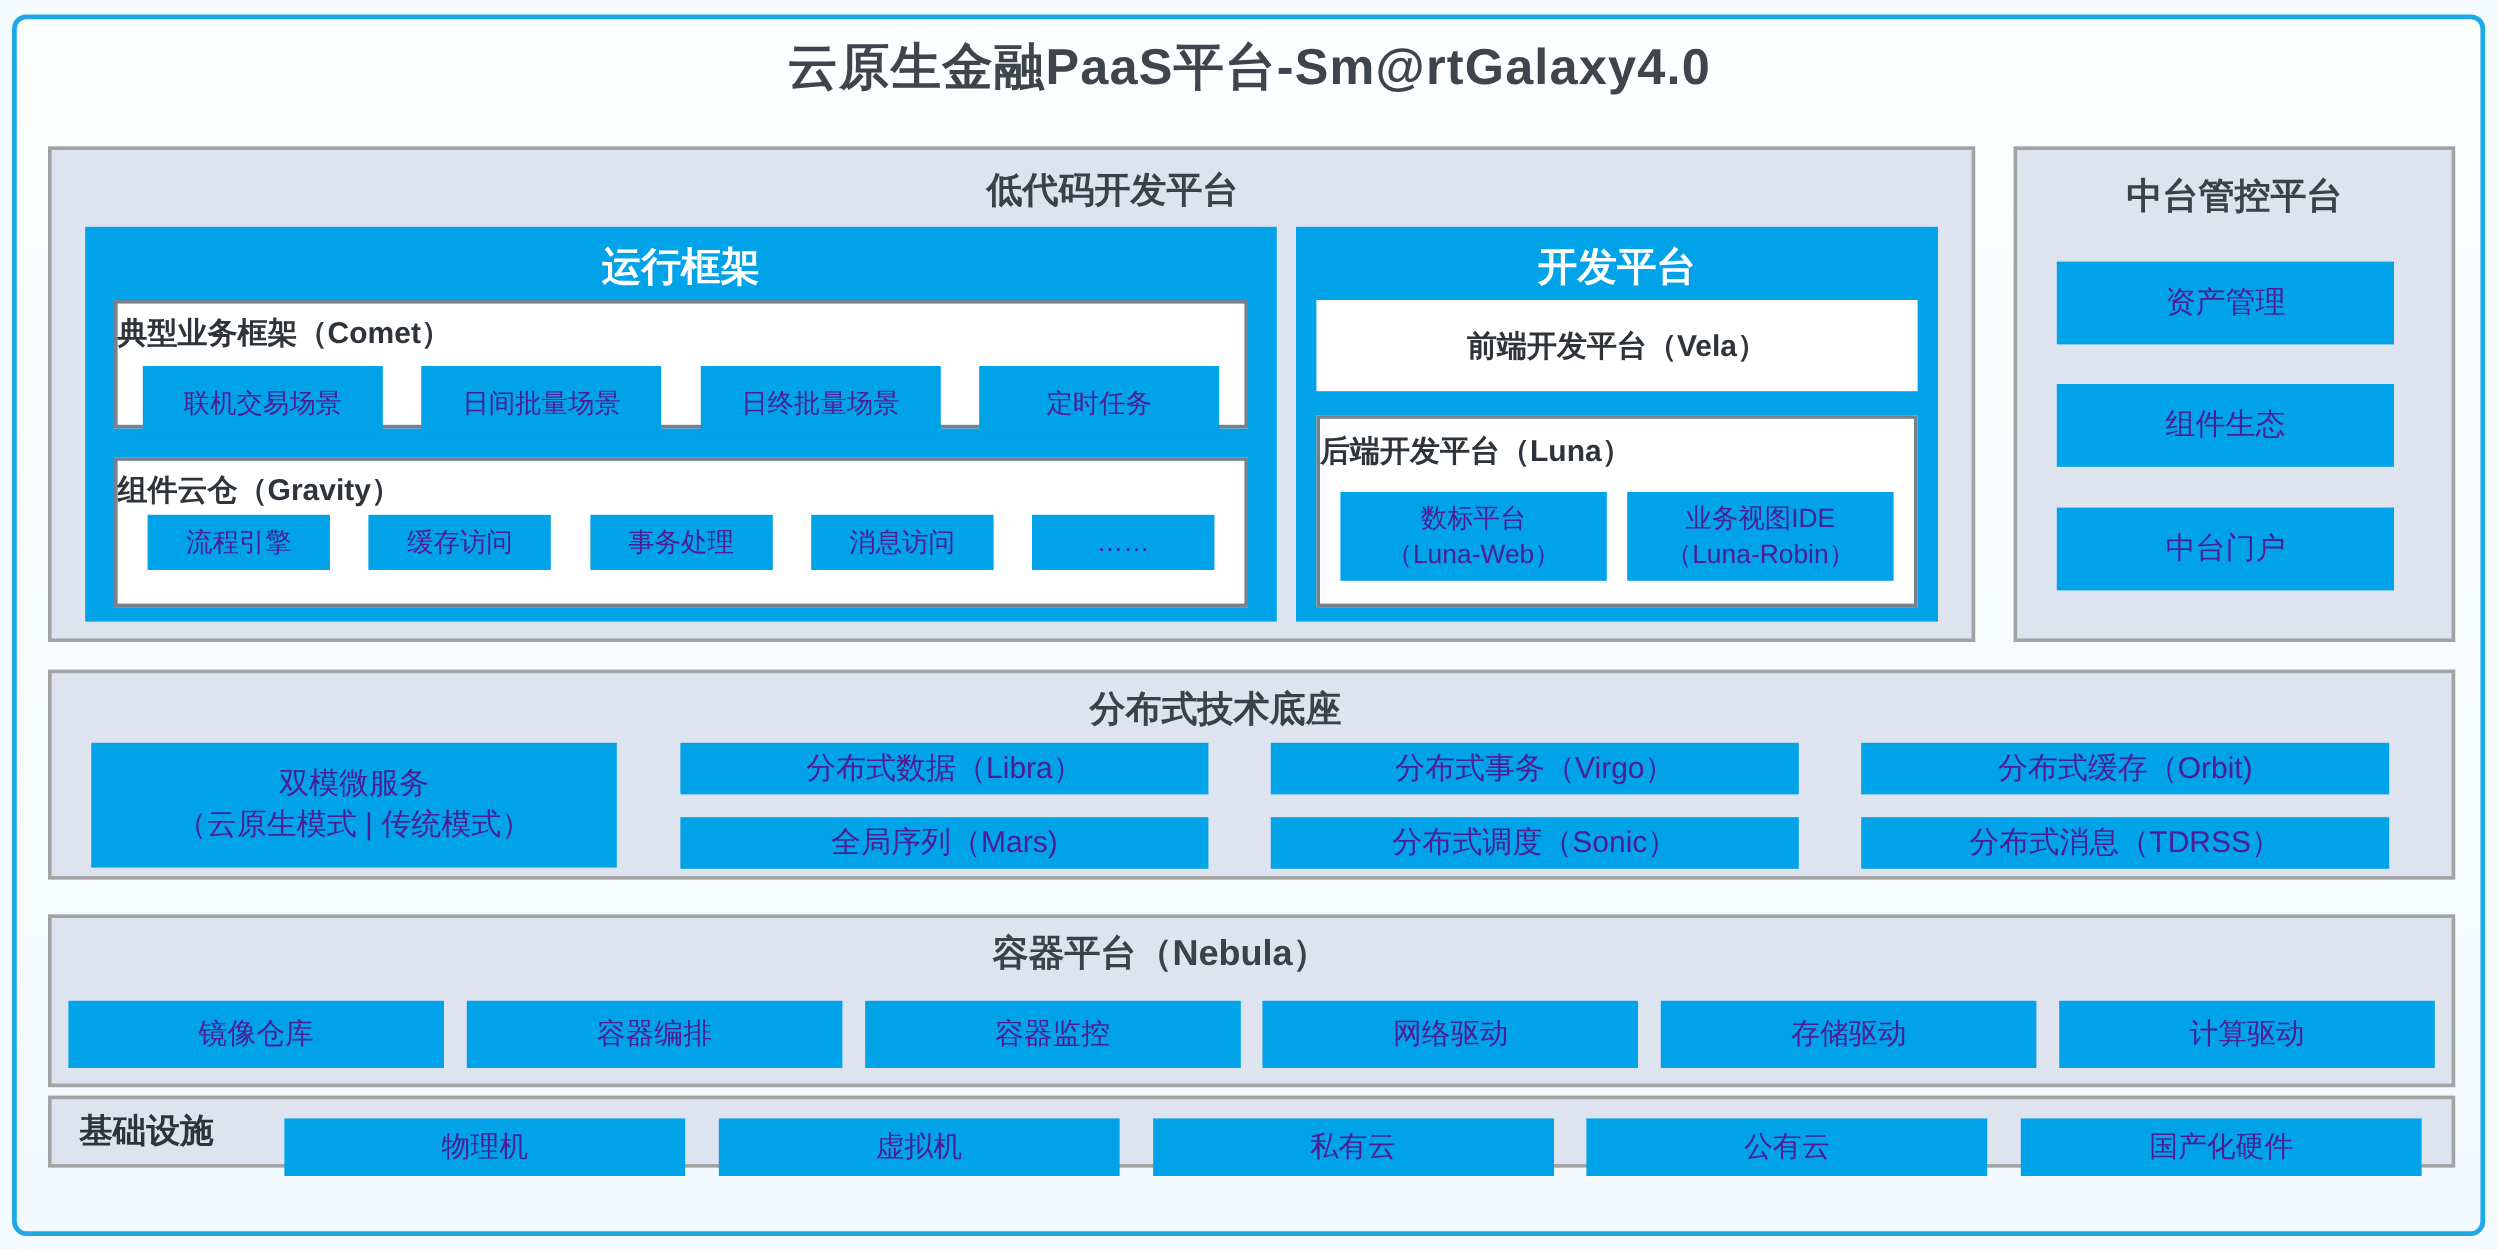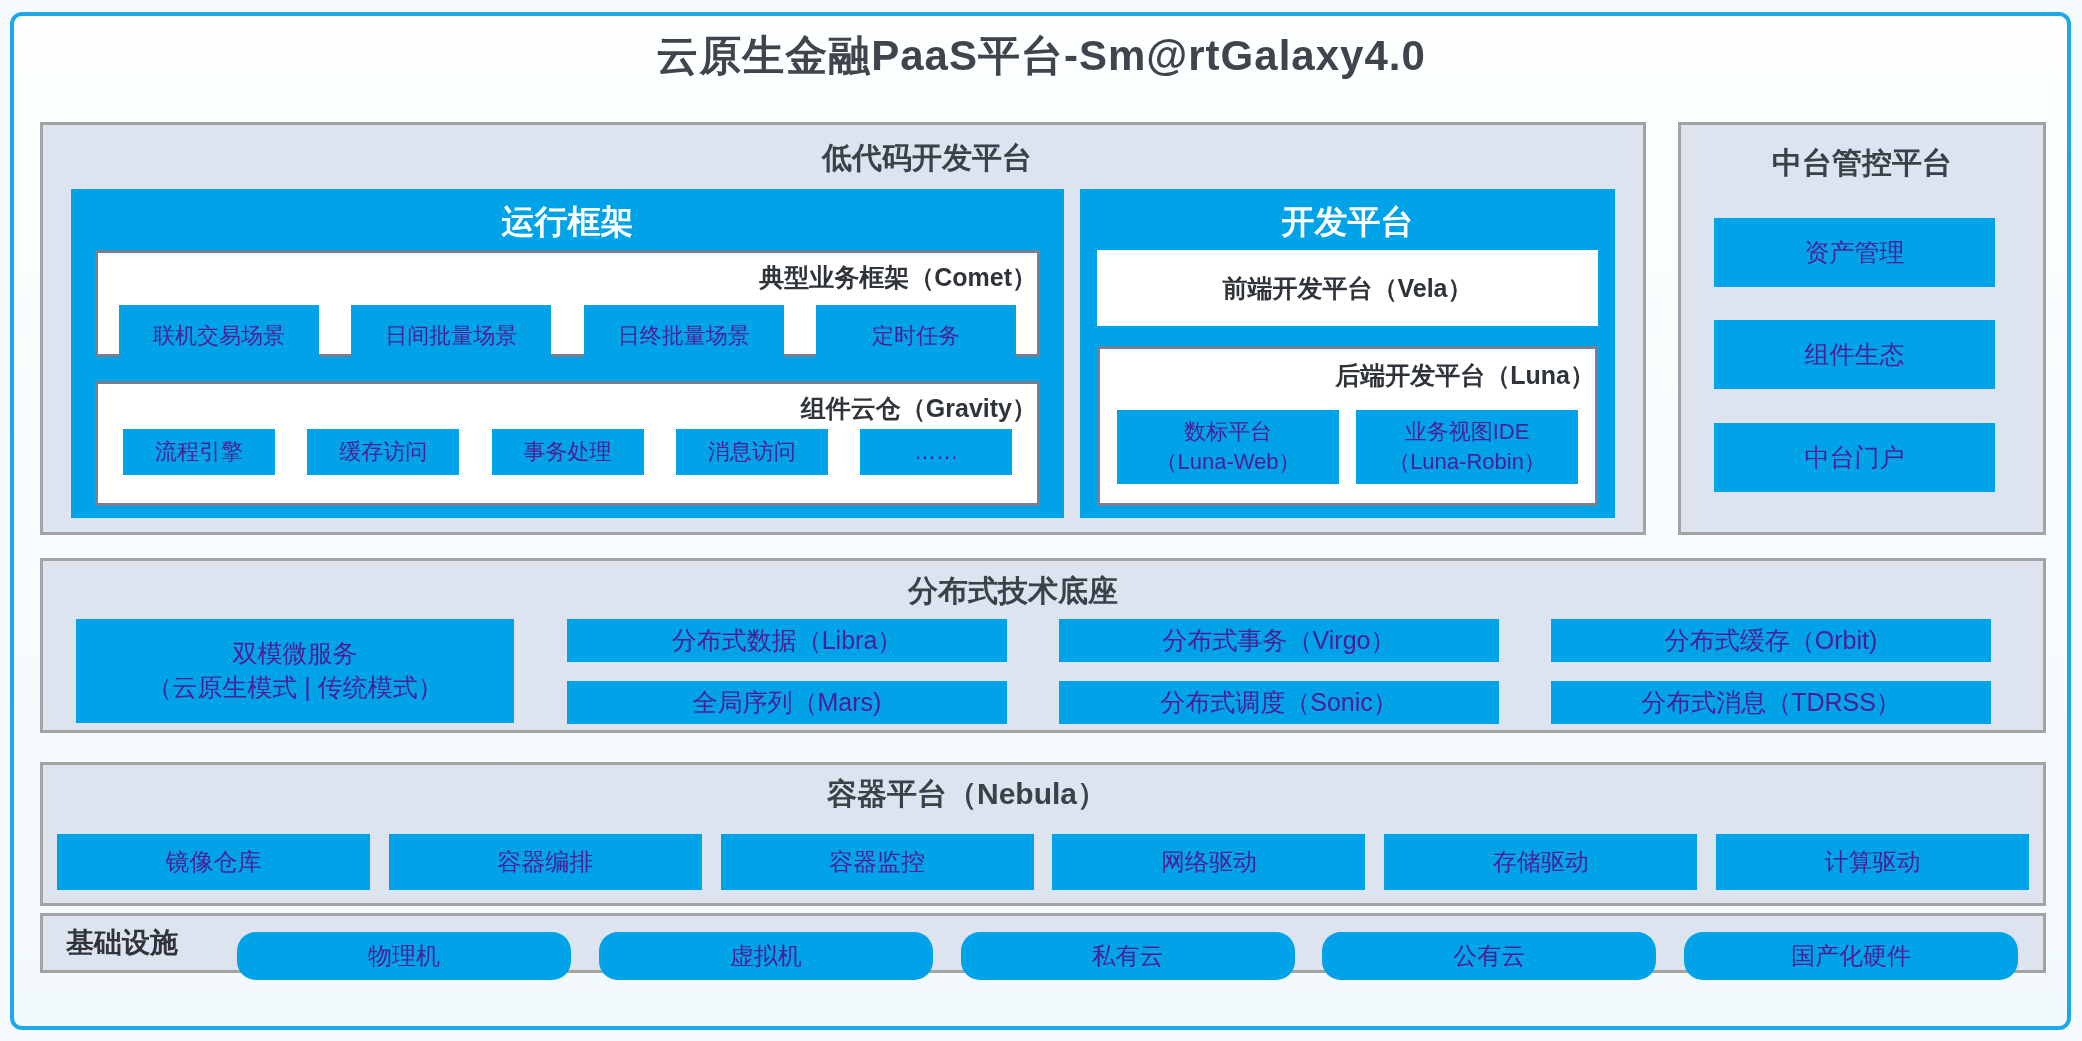--- a/index.html
+++ b/index.html
@@ -61,21 +61,21 @@
   }
 
   
   .white-box {
     position: absolute;
     background: #ffffff;
     border: 3px solid #75818e;
   }
   .white-box.no-border { border: none; }
   .white-box-label {
-    text-align: right;
+    text-align: left;
     color: #2e343a;
     font-size: 25px;
     font-weight: bold;
   }
 
   .chip {
     background: #00a2e8;
     color: #4c1d95;
     display: flex;
     flex-direction: column;
@@ -139,21 +139,21 @@
 
   
   .infra { left: 40px; top: 913px; width: 2006px; height: 60px; }
   .infra-label {
     position: absolute;
     left: 23px; top: 0; height: 100%;
     display: flex; align-items: center;
     font-size: 28px; font-weight: bold; color: #2e343a;
   }
   .infra .chip-row { left: 194px; right: 25px; top: 16px; justify-content: space-between; }
-  .infra .chip { width: 334px; height: 48px; font-size: 24px; border-radius: 19px; }
+  .infra .chip { width: 334px; height: 48px; font-size: 24px; }
 </style>
 </head>
 <body>
 
 <div id="stage">
   <div class="outer-frame"></div>
 
   <div class="main-title">云原生金融PaaS平台-Sm@rtGalaxy4.0</div>
 
   <div class="panel lowcode">

